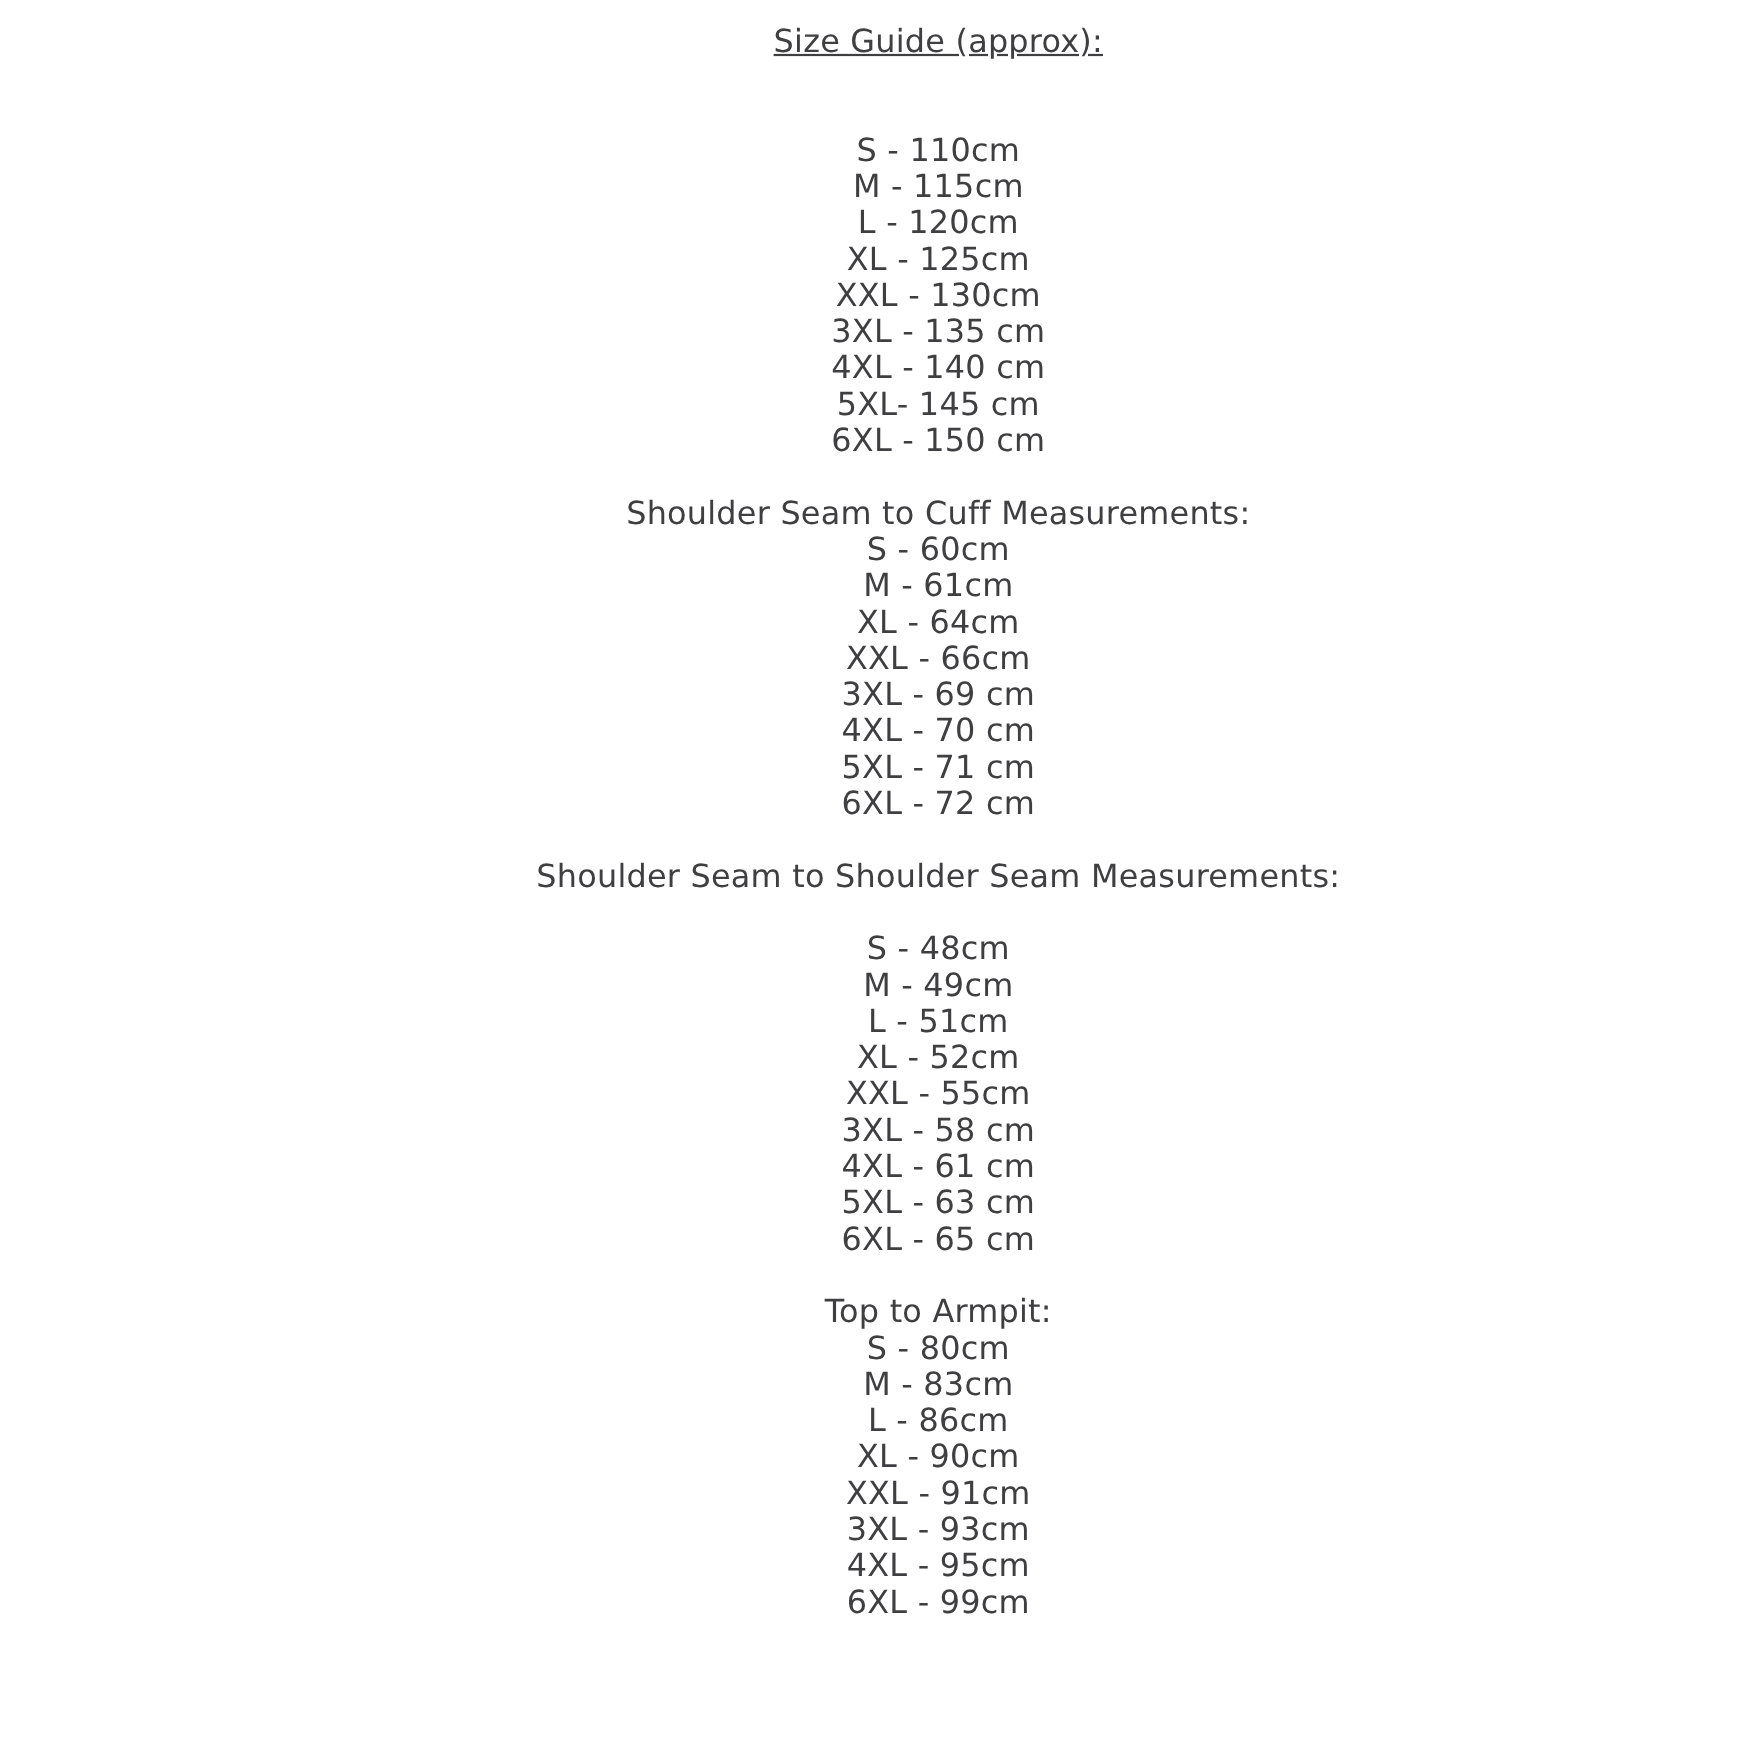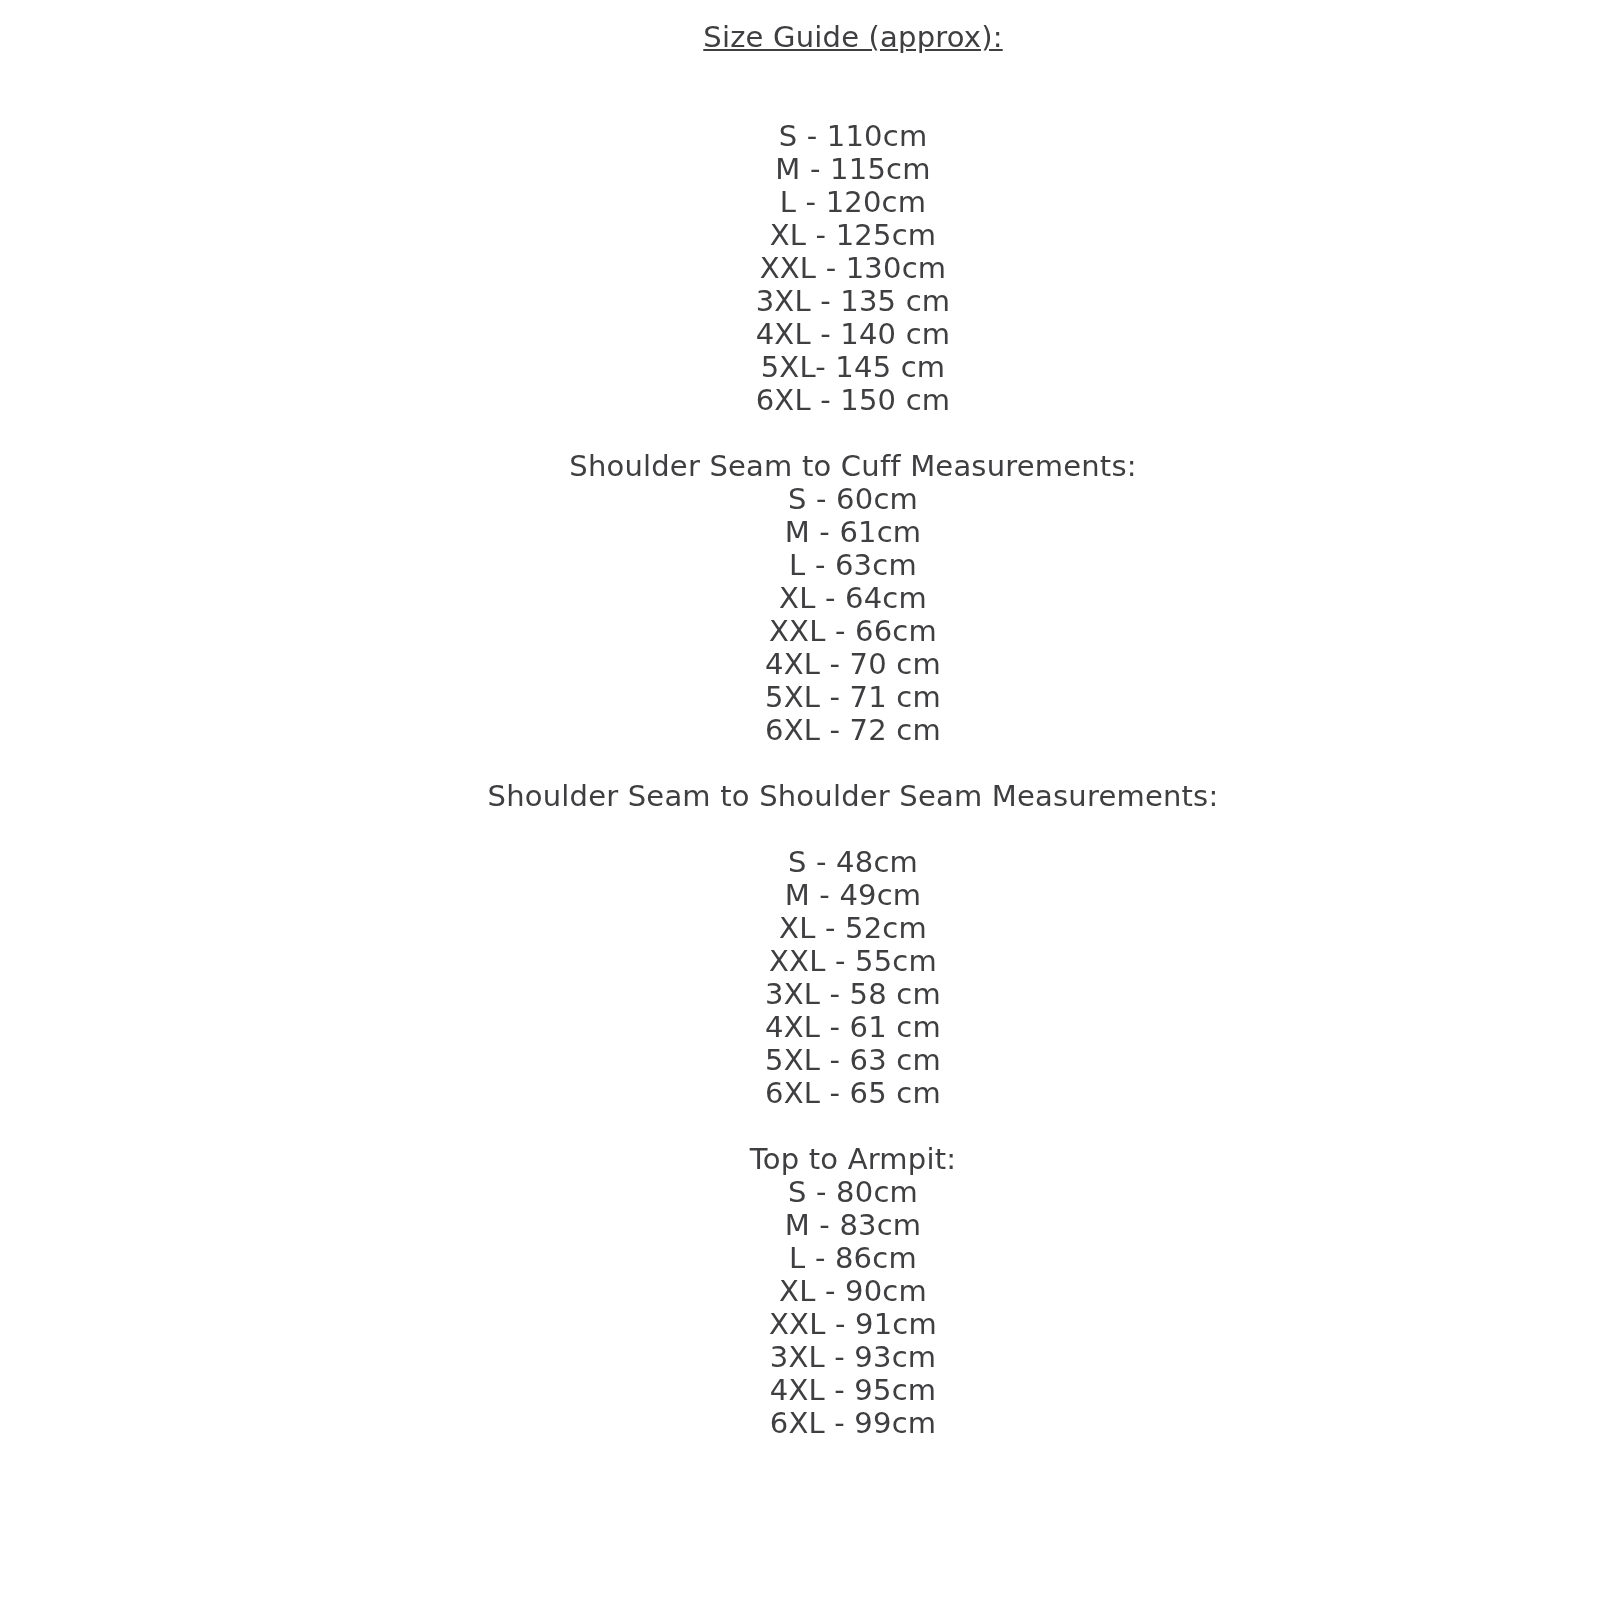--- a/index.html
+++ b/index.html
@@ -51,32 +51,33 @@
   <div class="line">XXL - 130cm</div>
   <div class="line">3XL - 135 cm</div>
   <div class="line">4XL - 140 cm</div>
   <div class="line">5XL- 145 cm</div>
   <div class="line">6XL - 150 cm</div>
   <div class="line blank"></div>
 
   <div class="line heading">Shoulder Seam to Cuff Measurements:</div>
   <div class="line">S - 60cm</div>
   <div class="line">M - 61cm</div>
-  <div class="line">L - 63cm</div>
   <div class="line">XL - 64cm</div>
   <div class="line">XXL - 66cm</div>
+  <div class="line">3XL - 69 cm</div>
   <div class="line">4XL - 70 cm</div>
   <div class="line">5XL - 71 cm</div>
   <div class="line">6XL - 72 cm</div>
   <div class="line blank"></div>
 
   <div class="line heading">Shoulder Seam to Shoulder Seam Measurements:</div>
   <div class="line blank"></div>
   <div class="line">S - 48cm</div>
   <div class="line">M - 49cm</div>
+  <div class="line">L - 51cm</div>
   <div class="line">XL - 52cm</div>
   <div class="line">XXL - 55cm</div>
   <div class="line">3XL - 58 cm</div>
   <div class="line">4XL - 61 cm</div>
   <div class="line">5XL - 63 cm</div>
   <div class="line">6XL - 65 cm</div>
   <div class="line blank"></div>
 
   <div class="line heading">Top to Armpit:</div>
   <div class="line">S - 80cm</div>

